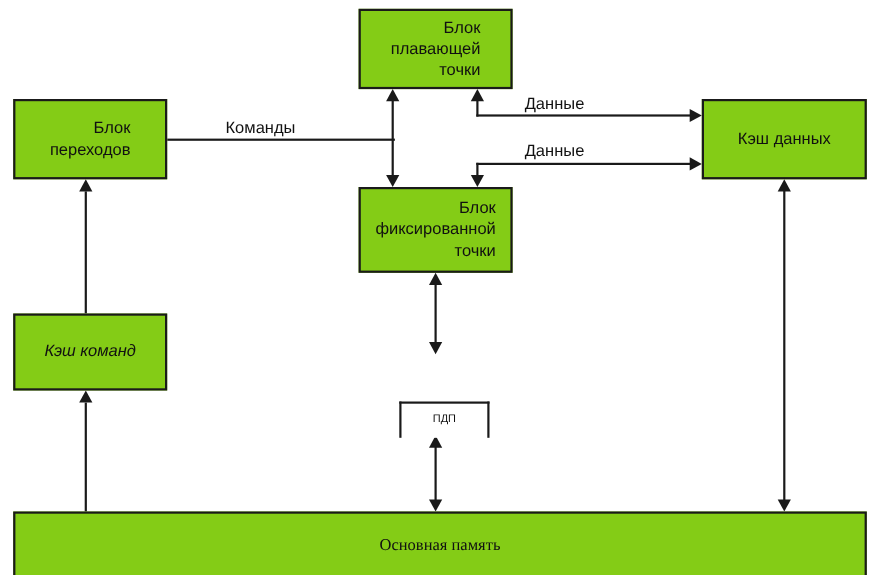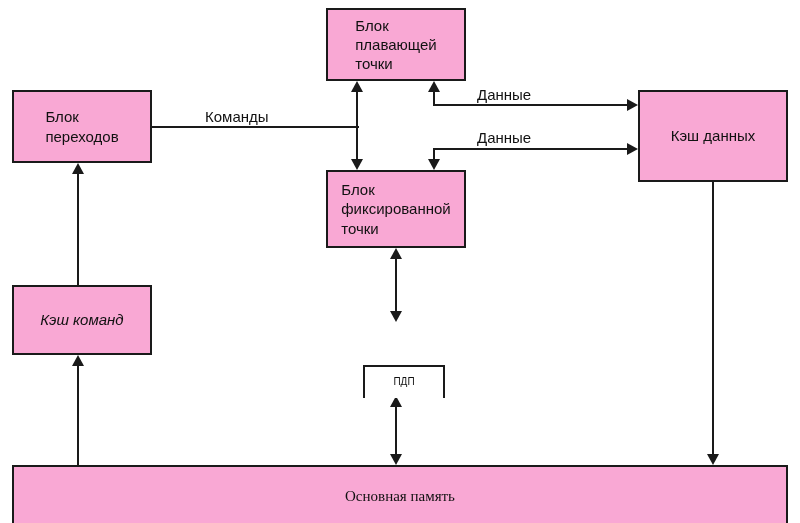--- a/index.html
+++ b/index.html
@@ -13,39 +13,39 @@
   #diagram-canvas {
     position: relative;
     width: 800px;
     height: 523px;
     background: #ffffff;
     overflow: hidden;
   }
   .node {
     position: absolute;
     box-sizing: border-box;
-    background: #f9a8d4;
+    background: #84cc16;
     border: 2px solid #1a1a1a;
     display: flex;
     align-items: center;
     justify-content: center;
-    text-align: left;
+    text-align: right;
     z-index: 3;
   }
   .node-label {
     font-size: 15px;
     line-height: 1.28;
     color: #111111;
     white-space: pre-line;
     padding: 0 4px;
   }
   
   #node-fp      { left: 326px; top: 8px;   width: 140px; height: 73px; }
   #node-branch  { left: 12px;  top: 90px;  width: 140px; height: 73px; }
-  #node-cache-d { left: 638px; top: 90px;  width: 150px; height: 92px; }
+  #node-cache-d { left: 638px; top: 90px;  width: 150px; height: 73px; }
   #node-fx      { left: 326px; top: 170px; width: 140px; height: 78px; }
   #node-icache  { left: 12px;  top: 285px; width: 140px; height: 70px; font-style: italic; }
   #node-io      { left: 326px; top: 322px; width: 140px; height: 74px; }
   #node-dma     { position: absolute; left: 363px; top: 365px; width: 82px; height: 33px;
                   box-sizing: border-box; background:#ffffff; border: 2px solid #1a1a1a;
                   border-bottom: none; display:flex; align-items:center; justify-content:center; z-index: 4; }
   #node-dma .node-label { font-size: 10px; }
   #node-io .node-label { position: absolute; top: 8px; left: 0; right: 0; }
   #node-memory  { left: 12px;  top: 465px; width: 776px; height: 64px; font-family: Liberation Serif, serif; }
 

